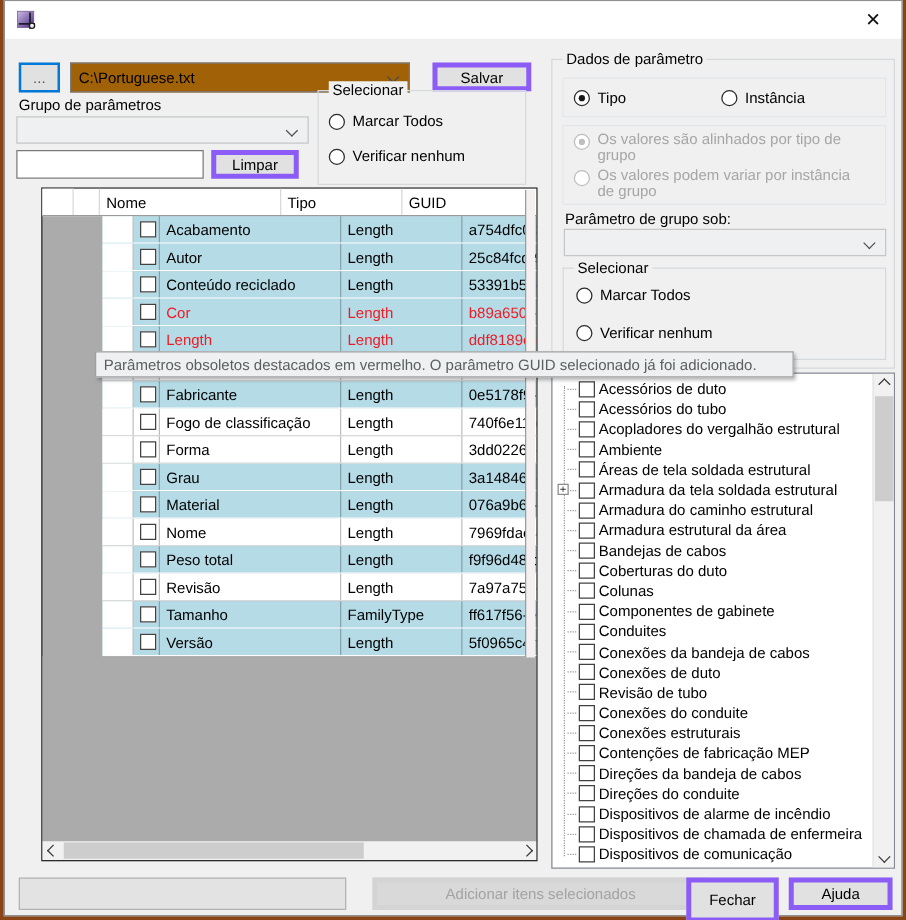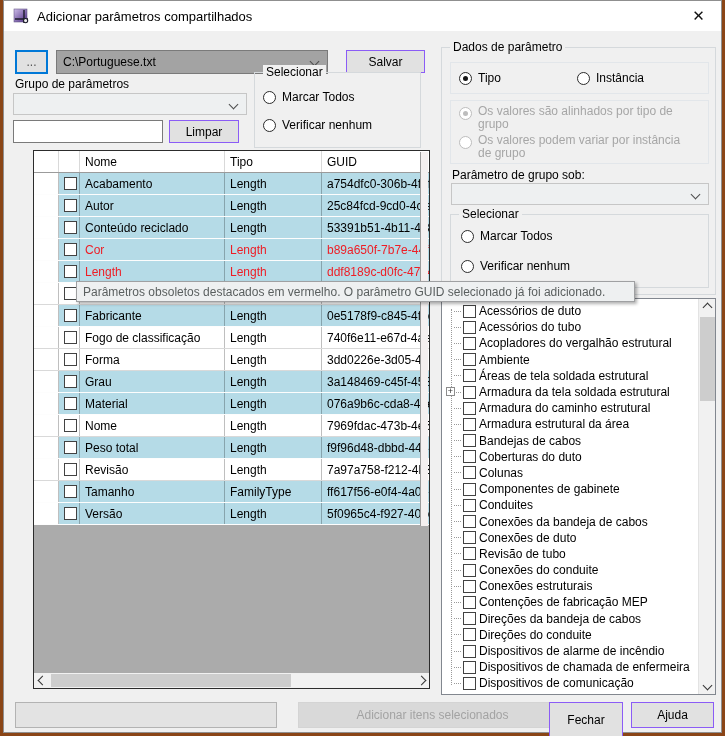--- a/index.html
+++ b/index.html
@@ -8,24 +8,24 @@
   *{box-sizing:border-box;margin:0;padding:0;font-family:"Liberation Sans",sans-serif;}
   html,body{width:725px;height:736px;overflow:hidden;}
   body{background:var(--frame-brown);position:relative;font-size:12px;color:#000;}
   .dialog{position:absolute;left:3px;top:0;width:719px;height:733px;background:#f0f0f0;border:1px solid #8f8f8f;}
   
   .titlebar{position:absolute;left:0;top:0;right:0;height:30px;background:#fff;display:flex;align-items:center;}
   .app-icon{width:16px;height:16px;margin:0 8px 0 9px;}
   .title-text{font-size:13px;color:#000;}
   .close-btn{position:absolute;right:0;top:0;width:45px;height:30px;display:flex;align-items:center;justify-content:center;font-size:15px;color:#111;cursor:pointer;}
   
-  .btn{background:#e1e1e1;border:1px solid #8b5cf6;display:flex;align-items:center;justify-content:center;font-size:12px;cursor:pointer;}
+  .btn{background:#e1e1e1;border:4px solid #8b5cf6;display:flex;align-items:center;justify-content:center;font-size:12px;cursor:pointer;}
   .btn.focused{border:2px solid var(--accent);}
   .btn.disabled{background:#d9d9d9;border-color:#d4d4d4;color:#a3a3a3;cursor:default;}
-  .combo{background:#a3a3a3;border:1px solid #7a7a7a;position:relative;display:flex;align-items:center;padding-left:6px;}
+  .combo{background:#a16207;border:1px solid #7a7a7a;position:relative;display:flex;align-items:center;padding-left:6px;}
   .combo.disabled{background:#eef0f1;border-color:#c6c6c6;color:#8a8a8a;}
   .chev{display:inline-block;width:7px;height:7px;border-right:1.5px solid #4d4d4d;border-bottom:1.5px solid #4d4d4d;transform:rotate(45deg);}
   .combo .chev{position:absolute;right:9px;top:7px;}
   .textbox{background:#fff;border:1px solid #7a7a7a;font-size:12px;padding:0 5px;outline:none;}
   .groupbox{position:absolute;border:1px solid #d5d9dc;}
   .groupbox>.legend{position:absolute;top:-8px;left:8px;background:#f0f0f0;padding:0 3px;font-size:12px;}
   .radio{width:13px;height:13px;border:1px solid #2b2b2b;border-radius:50%;background:#fff;position:relative;flex:none;}
   .radio.checked::after{content:"";position:absolute;inset:3px;border-radius:50%;background:#161616;}
   .radio.disabled{border-color:#bdbdbd;}
   .radio.disabled.checked::after{background:#bdbdbd;}
@@ -47,21 +47,21 @@
   .thead>div{border-right:1px solid #d9d9d9;display:flex;align-items:center;padding-left:5px;overflow:hidden;}
   .trow{height:22px;display:flex;flex:none;background:#fff;border-bottom:1px solid #d9d9d9;}
   .trow.blue{background:var(--row-blue);border-bottom:1px solid #fdfdfd;}
   .trow>div{border-right:1px solid rgba(0,0,0,.25);display:flex;align-items:center;padding-left:5px;overflow:hidden;white-space:nowrap;}
   .trow.obsolete .cell-txt{color:var(--obsolete-red);}
   .col-hdr{width:25px;flex:none;background:#fff;padding-left:0 !important;}
   .col-chk{width:21px;flex:none;justify-content:center;padding-left:2px !important;}
   .col-name{width:145px;flex:none;}
   .col-type{width:97px;flex:none;}
   .col-guid{flex:1;border-right:none !important;}
-  .tbody{flex:none;}
+  .tbody{flex:none;padding-left:48px;}
   .tgray{flex:1;background:#ababab;}
   .vstrip{position:absolute;right:1px;top:1px;width:8px;height:374px;background:#f4f0f0;border-left:1px solid #9b9b9b;}
   .hscroll{height:15px;flex:none;background:#f1f1f1;display:flex;align-items:center;position:relative;}
   .hs-thumb{position:absolute;left:17px;top:1px;width:240px;height:13px;background:#cdcdcd;}
   .hs-arrow{width:16px;height:15px;display:flex;align-items:center;justify-content:center;flex:none;}
   .hs-arrow.right{position:absolute;right:0;}
   .chev.left{transform:rotate(135deg);}
   .chev.right{transform:rotate(-45deg);}
   .chev.up{transform:rotate(-135deg);}
   .chev.down{transform:rotate(45deg);}
@@ -111,21 +111,20 @@
       <defs>
           <linearGradient id="g" x1="0" y1="0" x2="1" y2="1">
         <stop offset="0" stop-color="#cdbde8"></stop>
             <stop offset="1" stop-color="#4b2a82"></stop>
       </linearGradient>
         </defs>
       <rect x="1" y="1" width="13" height="13" fill="url(#g)" stroke="#6a5a8a" stroke-width="0.6"></rect>
       <path d="M2 11 H15 M11 2 V15" stroke="#1c1c2a" stroke-width="1.4" fill="none"></path>
       <circle cx="12.6" cy="12.6" r="2.1" fill="#efefef" stroke="#1c1c2a" stroke-width="1.1"></circle>
     </svg>
-    <span class="title-text">Adicionar parâmetros compartilhados</span>
     <span class="close-btn">✕</span>
   </div>
 
   <div class="btn focused browse-btn">...</div>
   <div class="combo file-combo">
     <span>C:\Portuguese.txt</span>
     <span class="chev"></span>
   </div>
   <div class="btn save-btn">Salvar</div>
 

